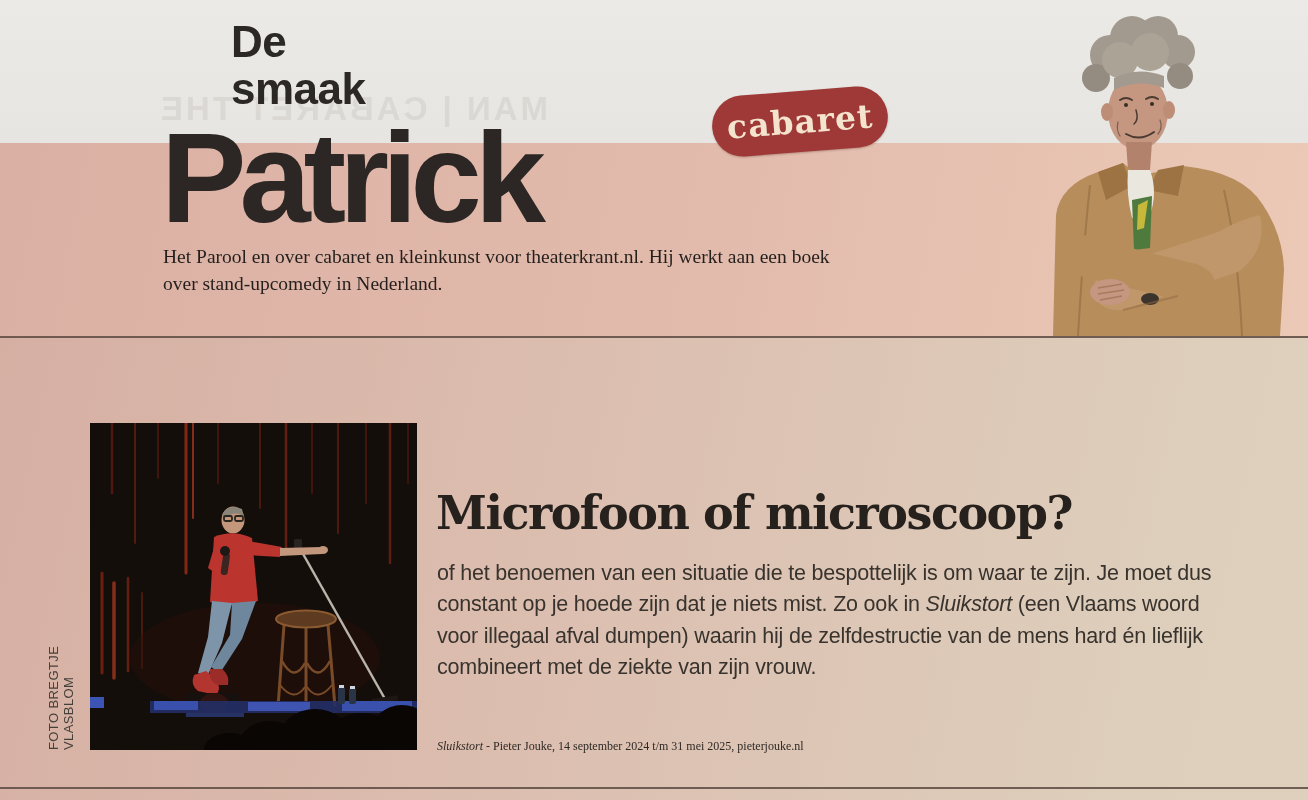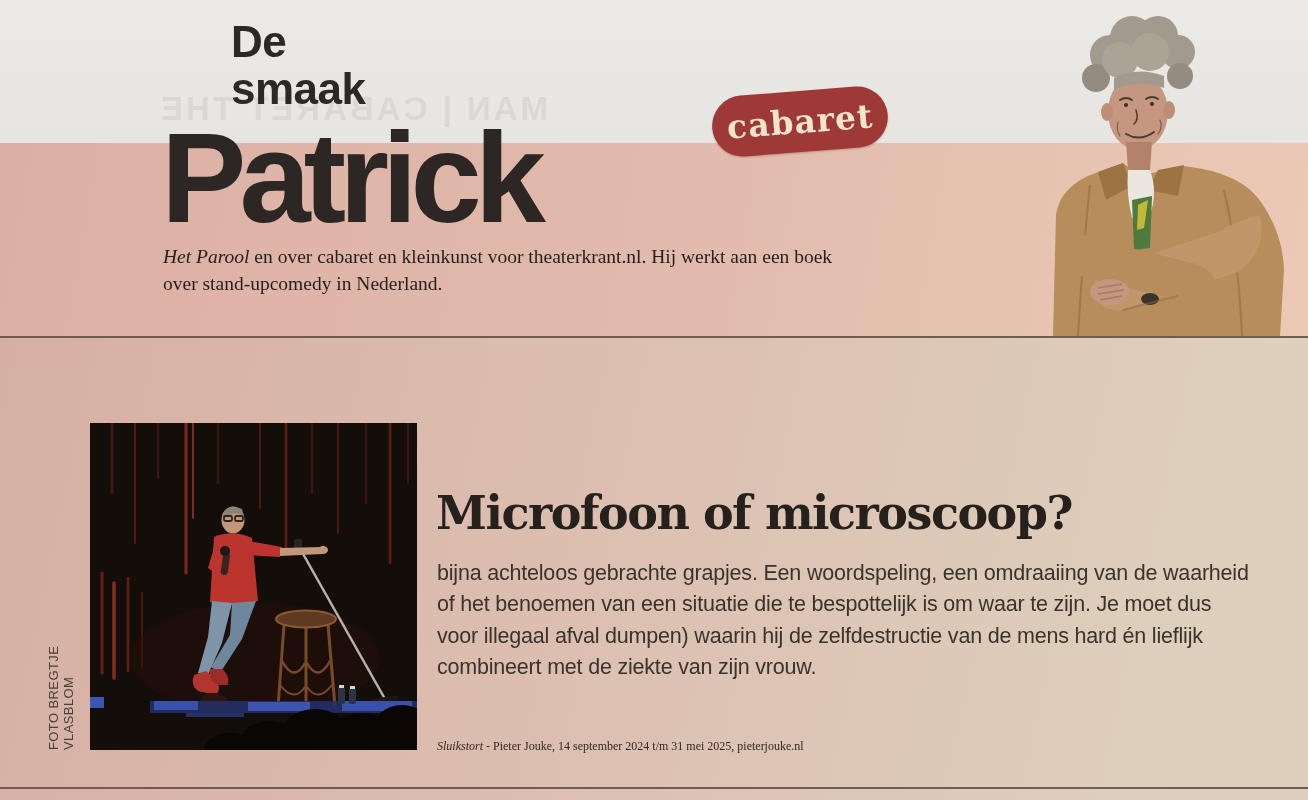--- a/index.html
+++ b/index.html
@@ -27,21 +27,21 @@
   .big-title{left:149px;top:114px;font-size:128px;font-weight:800;
     letter-spacing:-7px;color:#2c2724;line-height:1;margin-left:12px;}
   .badge{left:712px;top:91px;width:176px;height:61px;background:#9e3937;
     border-radius:34px;transform:rotate(-4.5deg);display:flex;align-items:center;
     justify-content:center;font-family:"DejaVu Serif",serif;font-weight:700;
     font-size:33px;color:#f4e3cd;letter-spacing:1px;box-shadow:0 1px 2px rgba(60,20,15,.25);}
 
   .intro{left:163px;top:243px;font-family:"Liberation Serif",serif;
     font-size:19.5px;line-height:27px;color:#241f1c;white-space:nowrap;}
   .intro .nm{font-weight:bold;color:#8d2e2a;letter-spacing:1.2px;}
-  .intro .it{font-style:italic;text-align:right;}
+  .intro .it{text-align:right;}
 
   
   .headline{left:436px;top:486px;font-family:"DejaVu Serif",serif;font-weight:700;
     font-size:46px;letter-spacing:-1.5px;color:#27211e;}
   .body-copy{left:437px;top:558px;font-size:21.5px;line-height:31.4px;
     color:#39332e;letter-spacing:-0.2px;white-space:nowrap;}
   .body-copy .it{font-style:italic;}
   .credit{left:437px;top:739px;font-family:"Liberation Serif",serif;
     font-size:12px;color:#2e2824;white-space:nowrap;}
   .credit .it{font-style:italic;}
@@ -226,21 +226,21 @@
     <ellipse cx="312" cy="308" rx="30" ry="26"></ellipse>
     <ellipse cx="140" cy="326" rx="26" ry="16"></ellipse>
   </g>
 </svg>
 
 <div class="abs photo-credit">FOTO BREGTJE VLASBLOM</div>
 
 <div class="abs headline">Microfoon of microscoop?</div>
 
 <div class="abs body-copy">
-  <div>bijna achteloos gebrachte grapjes. Een woordspeling, een omdraaiing van de waarheid</div>
   <div>of het benoemen van een situatie die te bespottelijk is om waar te zijn. Je moet dus</div>
+  <div><span>constant op je hoede zijn dat je niets mist. Zo ook in </span><span class="it">Sluikstort</span><span> (een Vlaams woord</span></div>
   <div>voor illegaal afval dumpen) waarin hij de zelfdestructie van de mens hard én lieflijk</div>
   <div>combineert met de ziekte van zijn vrouw.</div>
 </div>
 
 <div class="abs credit">
   <span class="it">Sluikstort</span><span> - Pieter Jouke, 14 september 2024 t/m 31 mei 2025, pieterjouke.nl</span>
 </div>
 
 </body></html>

